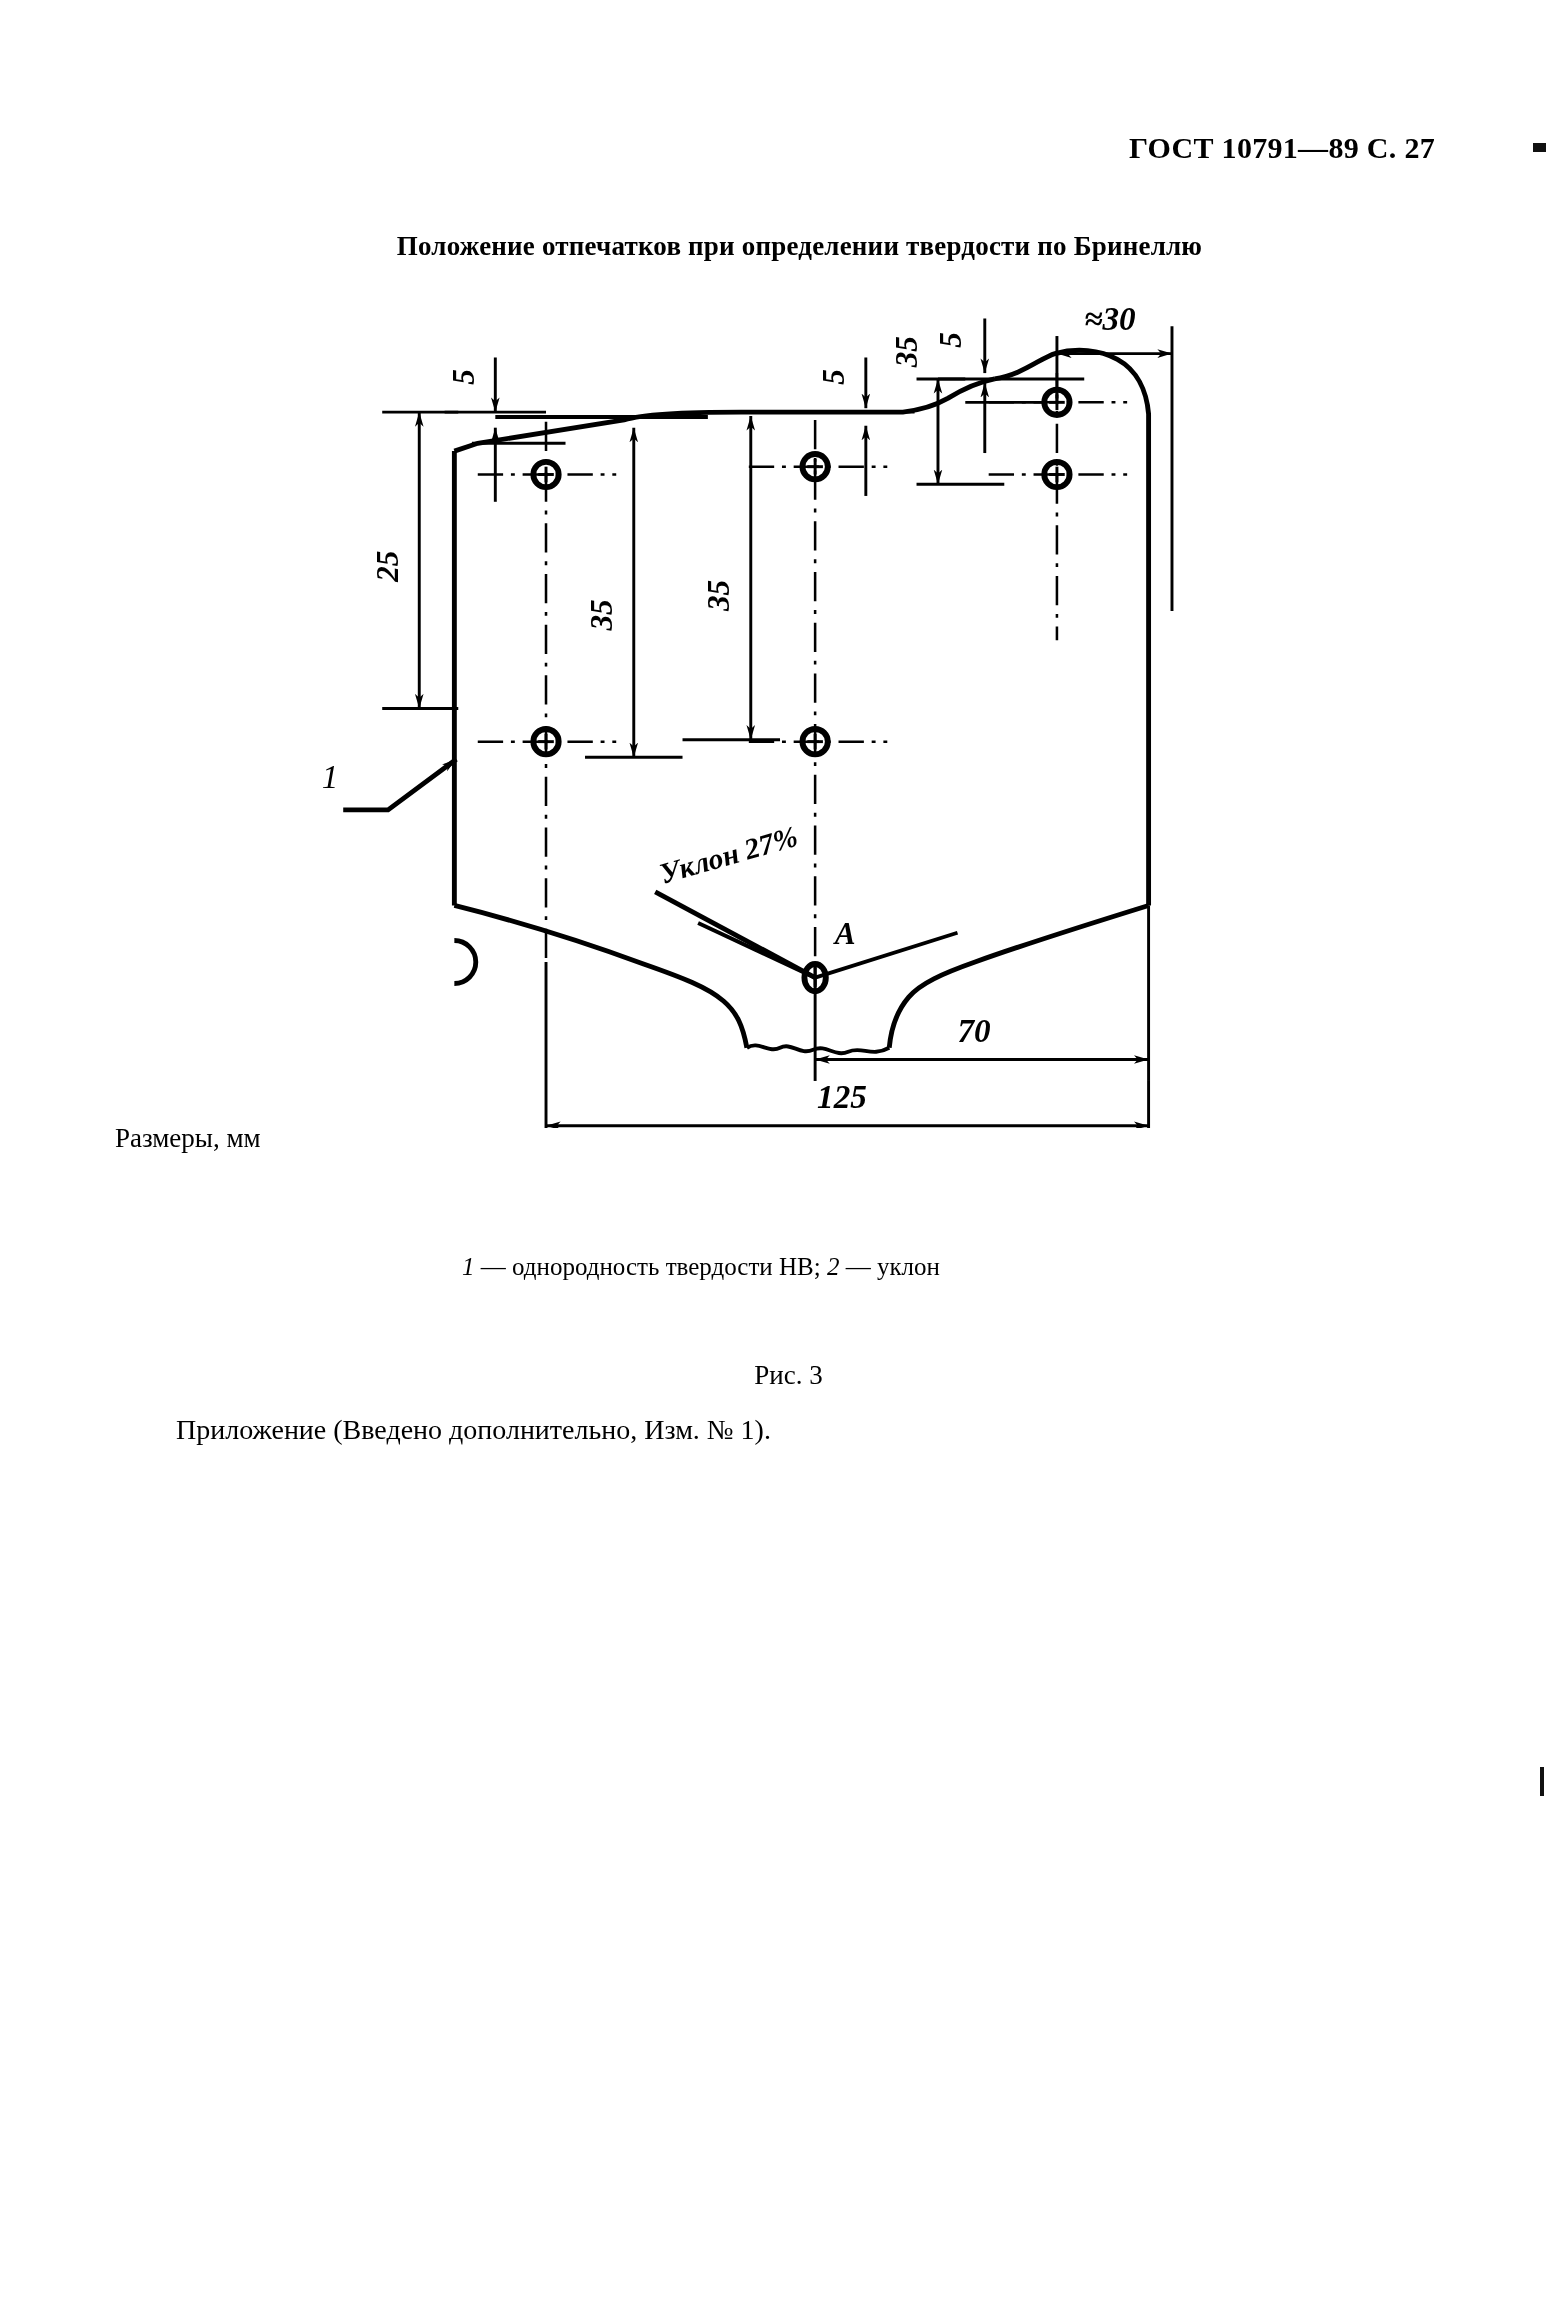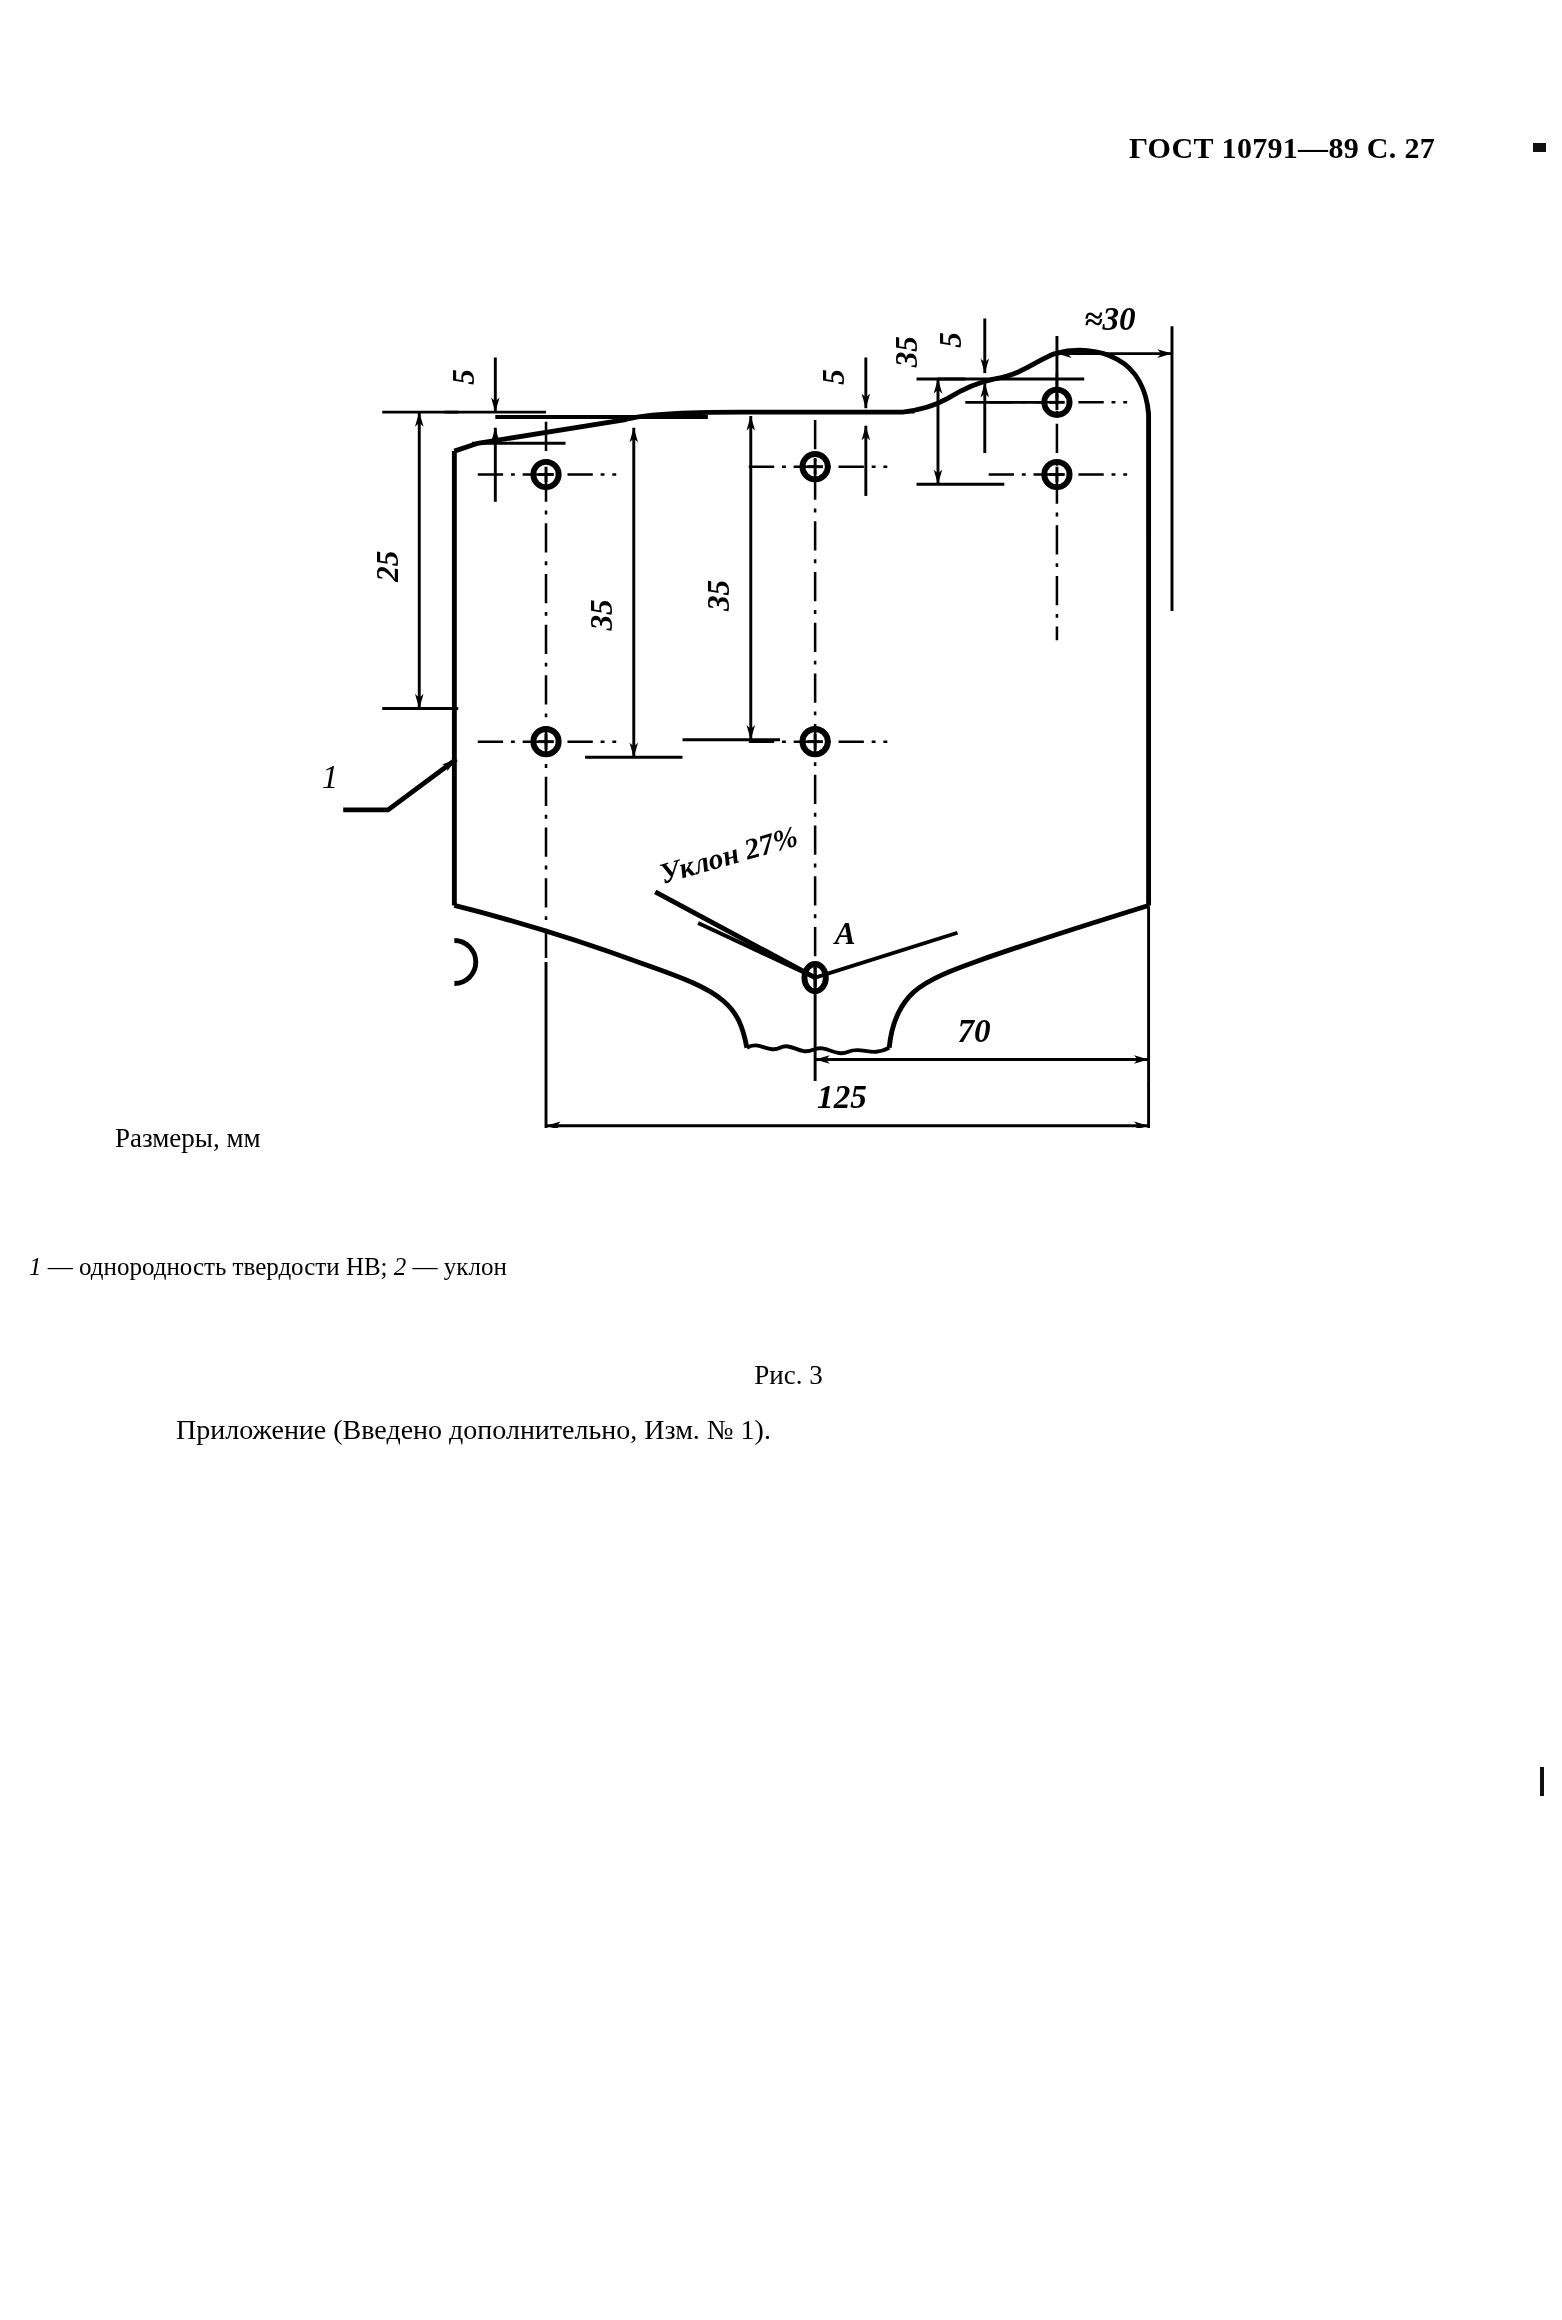--- a/index.html
+++ b/index.html
@@ -65,20 +65,21 @@
     left: 115px;
     font-size: 27px;
     white-space: nowrap;
     text-align: right;
   }
   .legend {
     position: absolute;
     top: 1237px;
     left: 0;
     width: 1373px;
+    text-align: center;
     font-size: 25px;
     padding-left: 29px;
     box-sizing: border-box;
   }
   .legend .itl {
     font-style: italic;
   }
   .fig-number {
     position: absolute;
     top: 1344px;
@@ -104,20 +105,21 @@
     background: #111;
   }
 </style>
 </head>
 <body>
 
 <div class="page">
 
   <div class="doc-header">ГОСТ 10791—89 С. 27</div>
 
+  <div class="fig-title">Положение отпечатков при определении твердости по Бринеллю</div>
 
   <div class="drawing">
     <svg width="1562" height="839" viewBox="0 0 1602 860" xmlns="http://www.w3.org/2000/svg">
 
       <defs>
         <marker id="arrA" markerWidth="16" markerHeight="10" refX="15" refY="5" orient="auto" markerUnits="userSpaceOnUse">
           <path d="M15,5 L0,0.6 L4,5 L0,9.4 Z" fill="#000"></path>
         </marker>
         <marker id="arrB" markerWidth="16" markerHeight="10" refX="1" refY="5" orient="auto" markerUnits="userSpaceOnUse">
           <path d="M1,5 L16,0.6 L12,5 L16,9.4 Z" fill="#000"></path>

